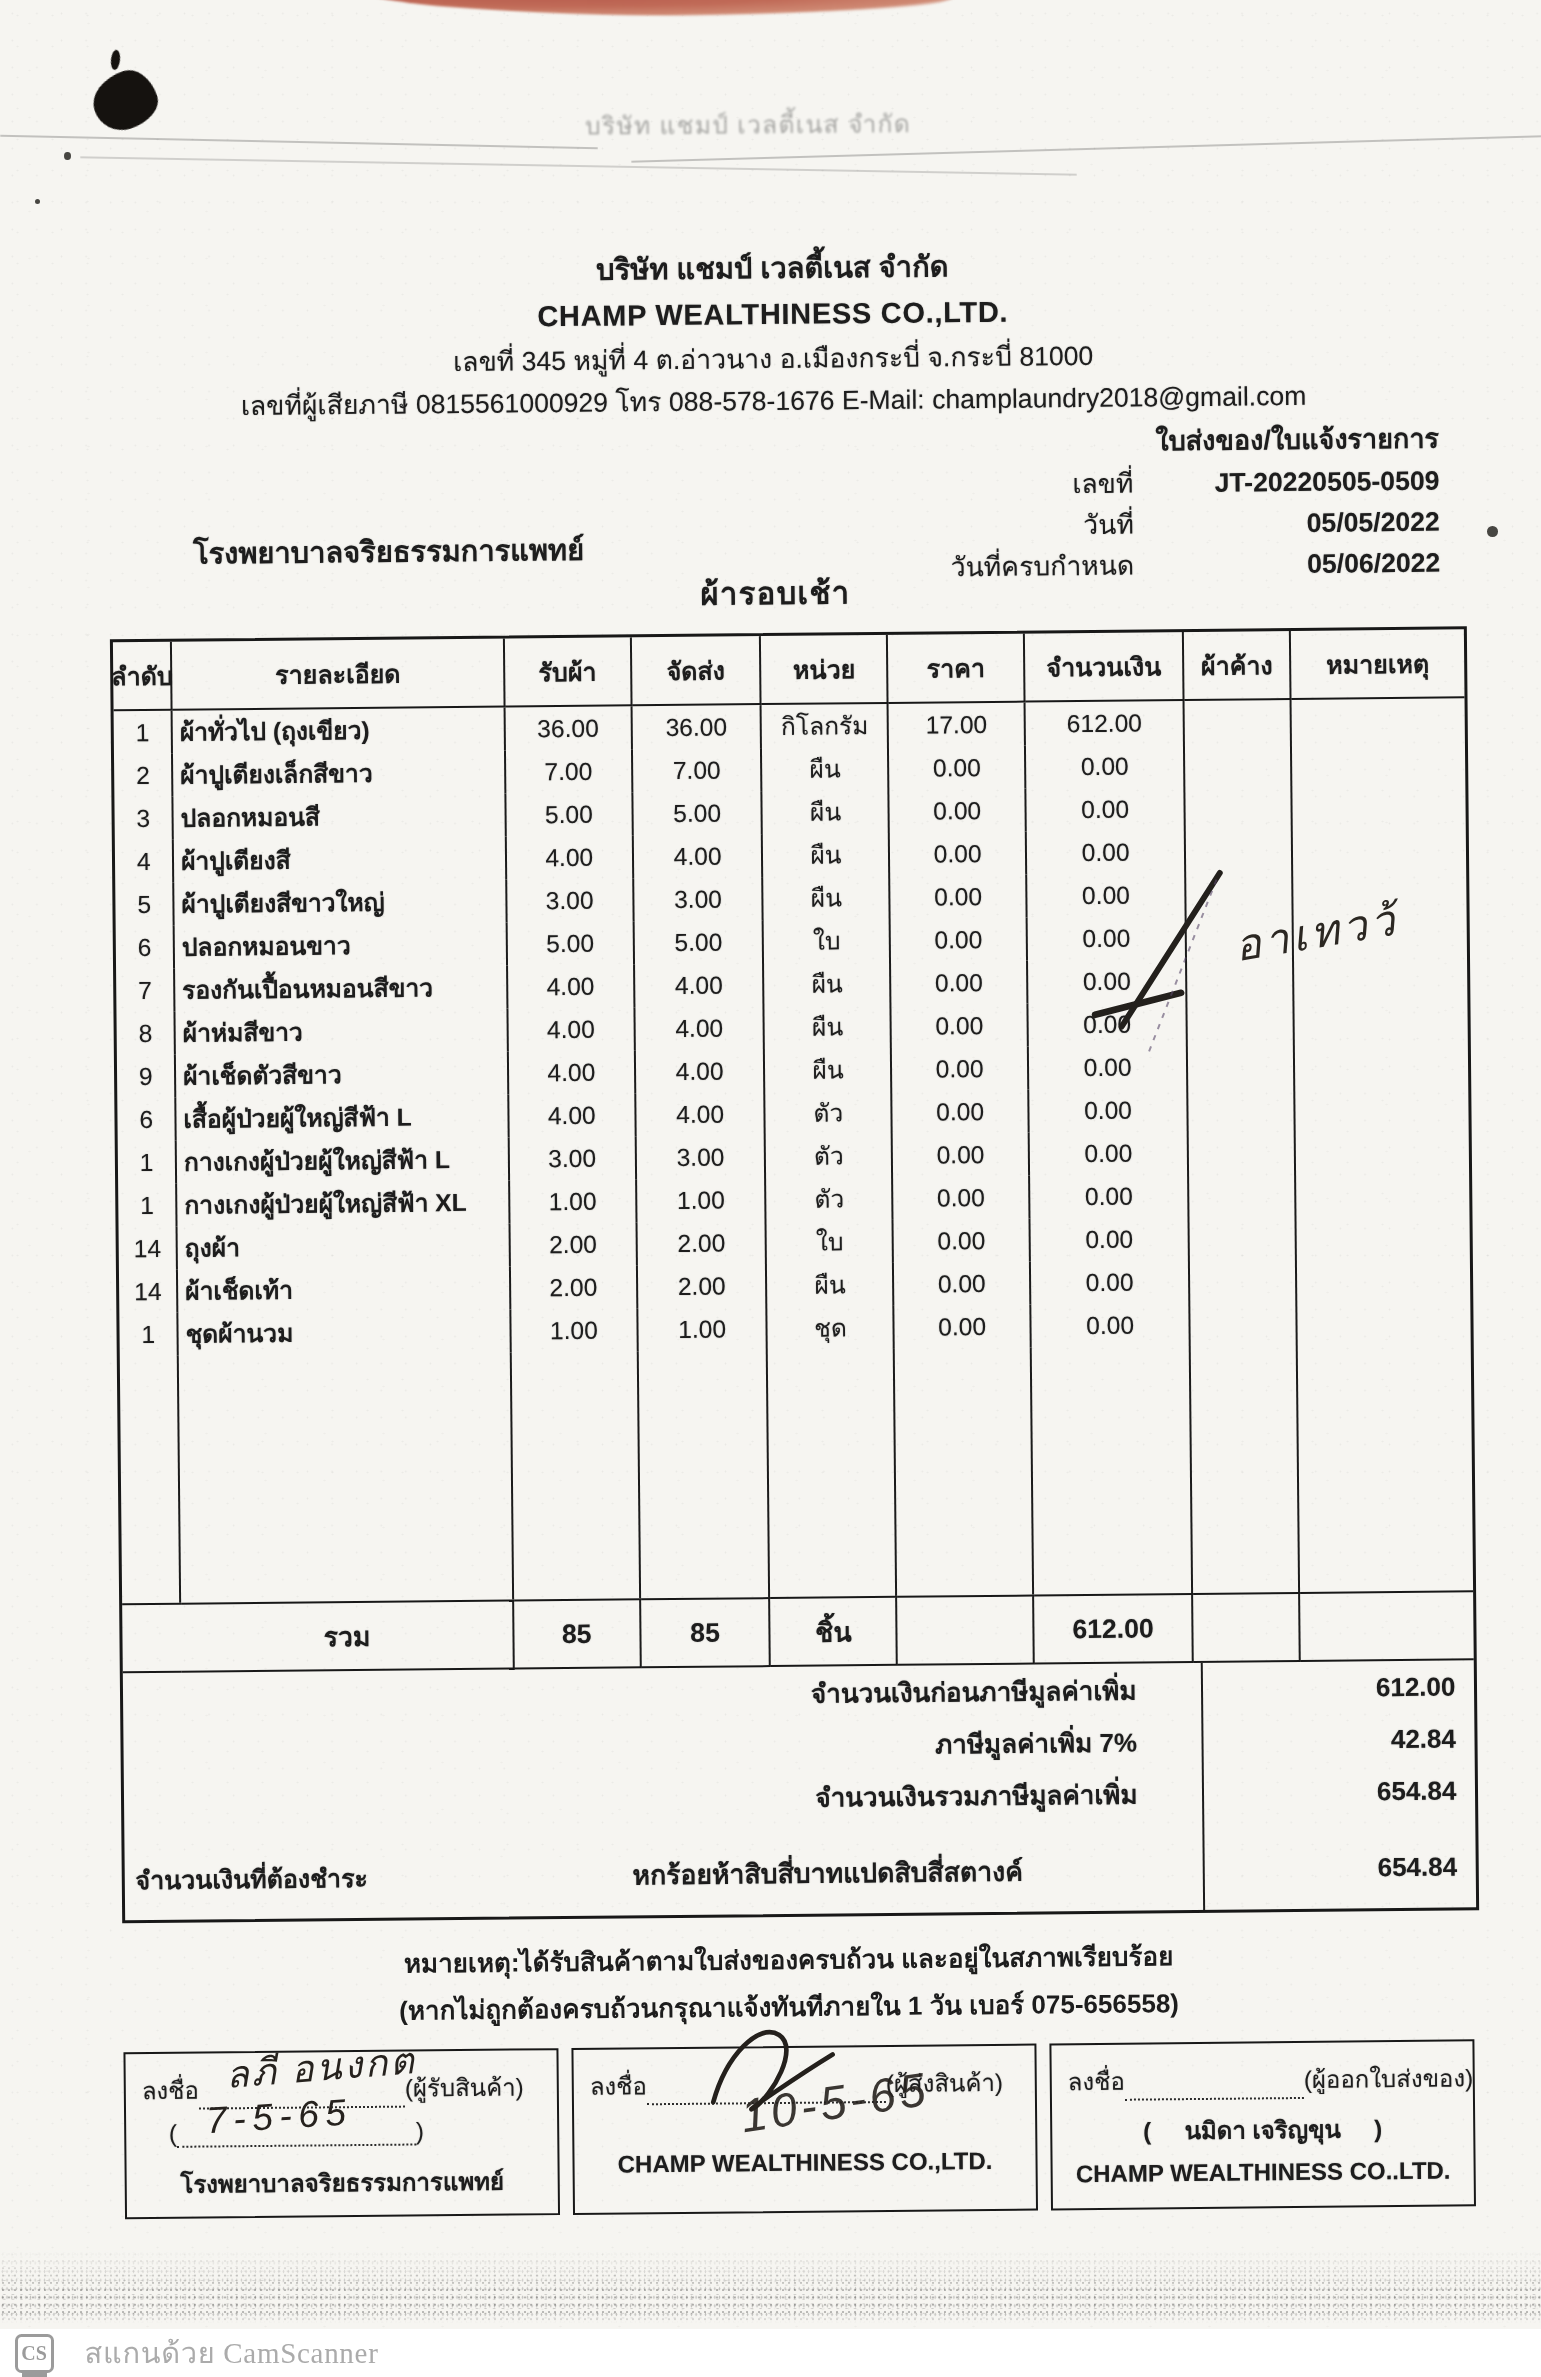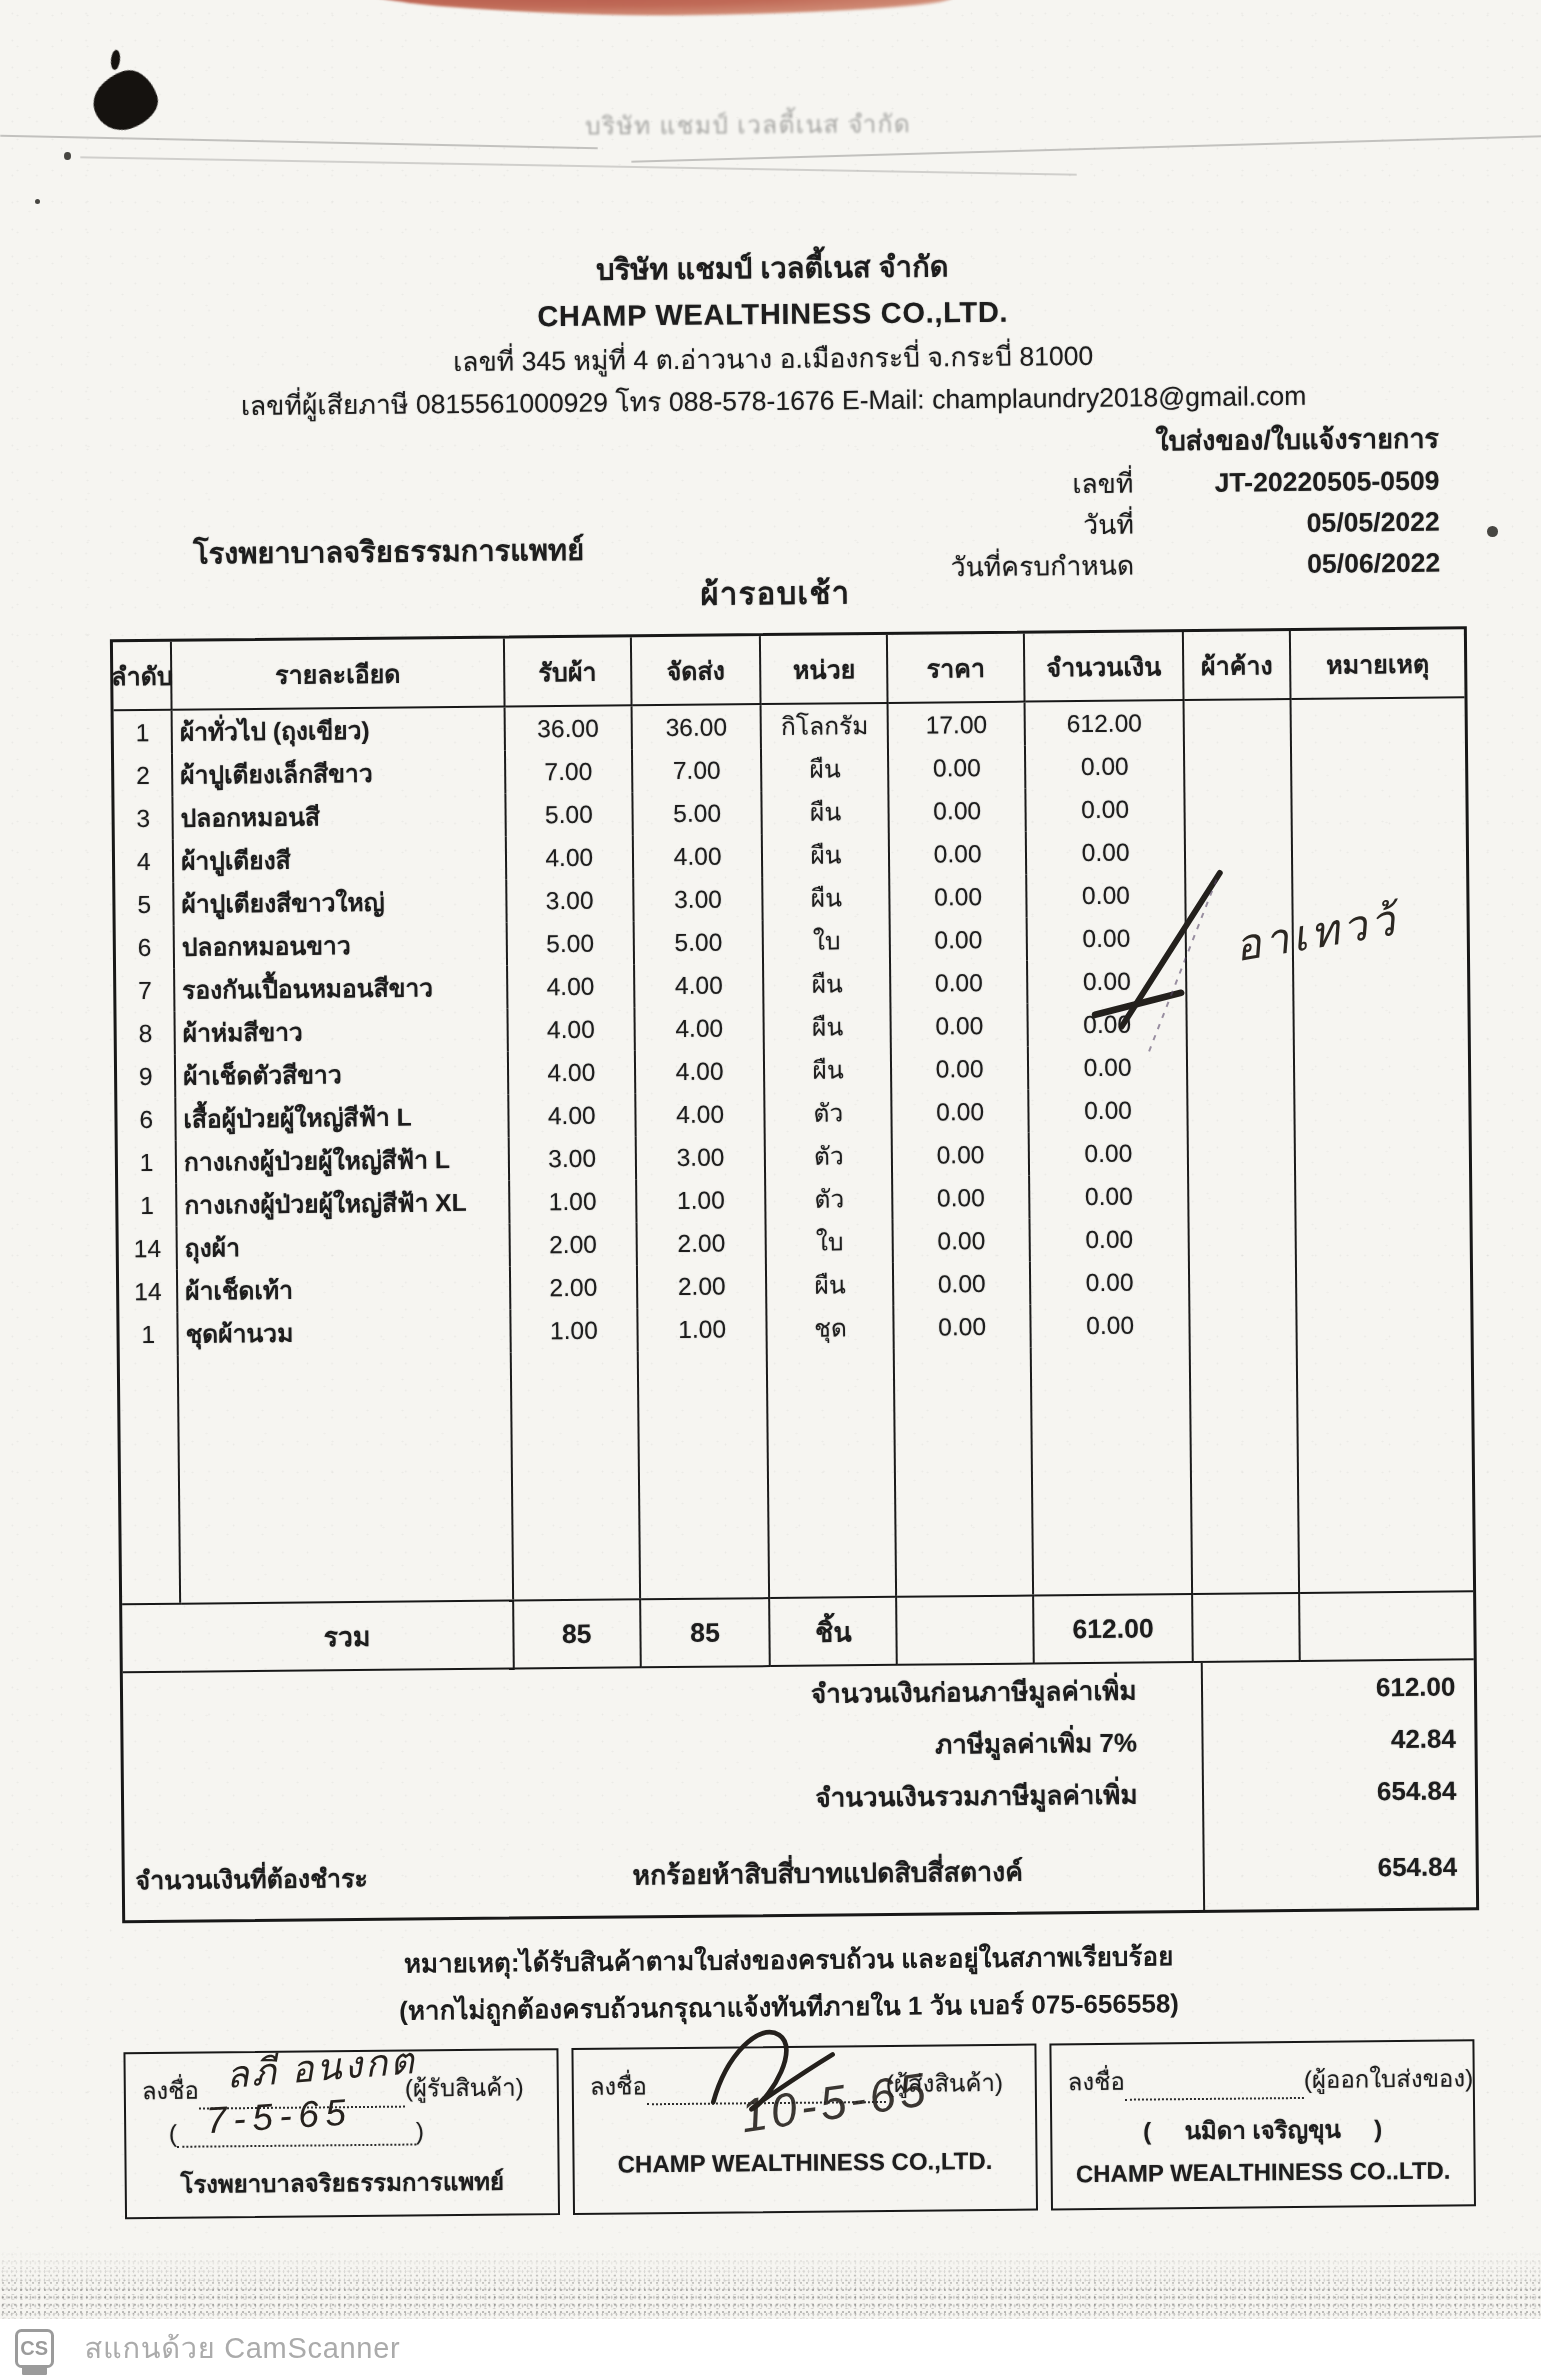--- a/index.html
+++ b/index.html
@@ -82,21 +82,21 @@
   .hw-sig1{position:absolute;left:100px;top:-14.6px;font-size:37px;transform:rotate(-4deg);letter-spacing:2.7px;}
   .hw-date1{position:absolute;left:80px;top:43px;font-size:37px;transform:rotate(-3deg);letter-spacing:6.6px;}
   .paren-line{margin-top:9.3px;padding-left:26.6px;}
   .hw-date2{position:absolute;left:166px;top:26.6px;font-size:47px;transform:rotate(-8deg);letter-spacing:4px;opacity:.9;}
   .sig-squiggle{position:absolute;left:126px;top:-33px;}
   .name-line{text-align:center;margin-top:10.6px;font-weight:600;}
   
   .hw-remark{position:absolute;left:1226px;top:904px;font-size:43px;transform:rotate(-9deg);letter-spacing:4px;color:#2b2722;font-style:italic;}
   .hw-mark4{position:absolute;left:1073px;top:864px;pointer-events:none;}
 
-  .cs-footer{position:absolute;left:0;bottom:0;width:100%;height:58px;background:#ffffff;display:flex;align-items:center;}
+  .cs-footer{position:absolute;left:0;bottom:0;width:100%;height:48px;background:#ffffff;display:flex;align-items:center;font-family:Liberation Serif, serif;}
   .cs-logo{width:39px;height:39px;margin-left:14.6px;border:3.3px solid #9b9b9b;border-radius:6.6px;box-sizing:border-box;
     display:flex;align-items:center;justify-content:center;font-weight:700;font-size:20px;color:#9b9b9b;background:#fff;position:relative;}
   .cs-logo::after{content:"";position:absolute;left:4px;right:4px;bottom:-10.6px;height:8px;background:#9b9b9b;border-radius:1.3px;}
   .cs-text{margin-left:31px;color:#ababab;font-size:29px;letter-spacing:0.7px;}
 </style>
 </head>
 <body>
 
 <div class="page">
 

